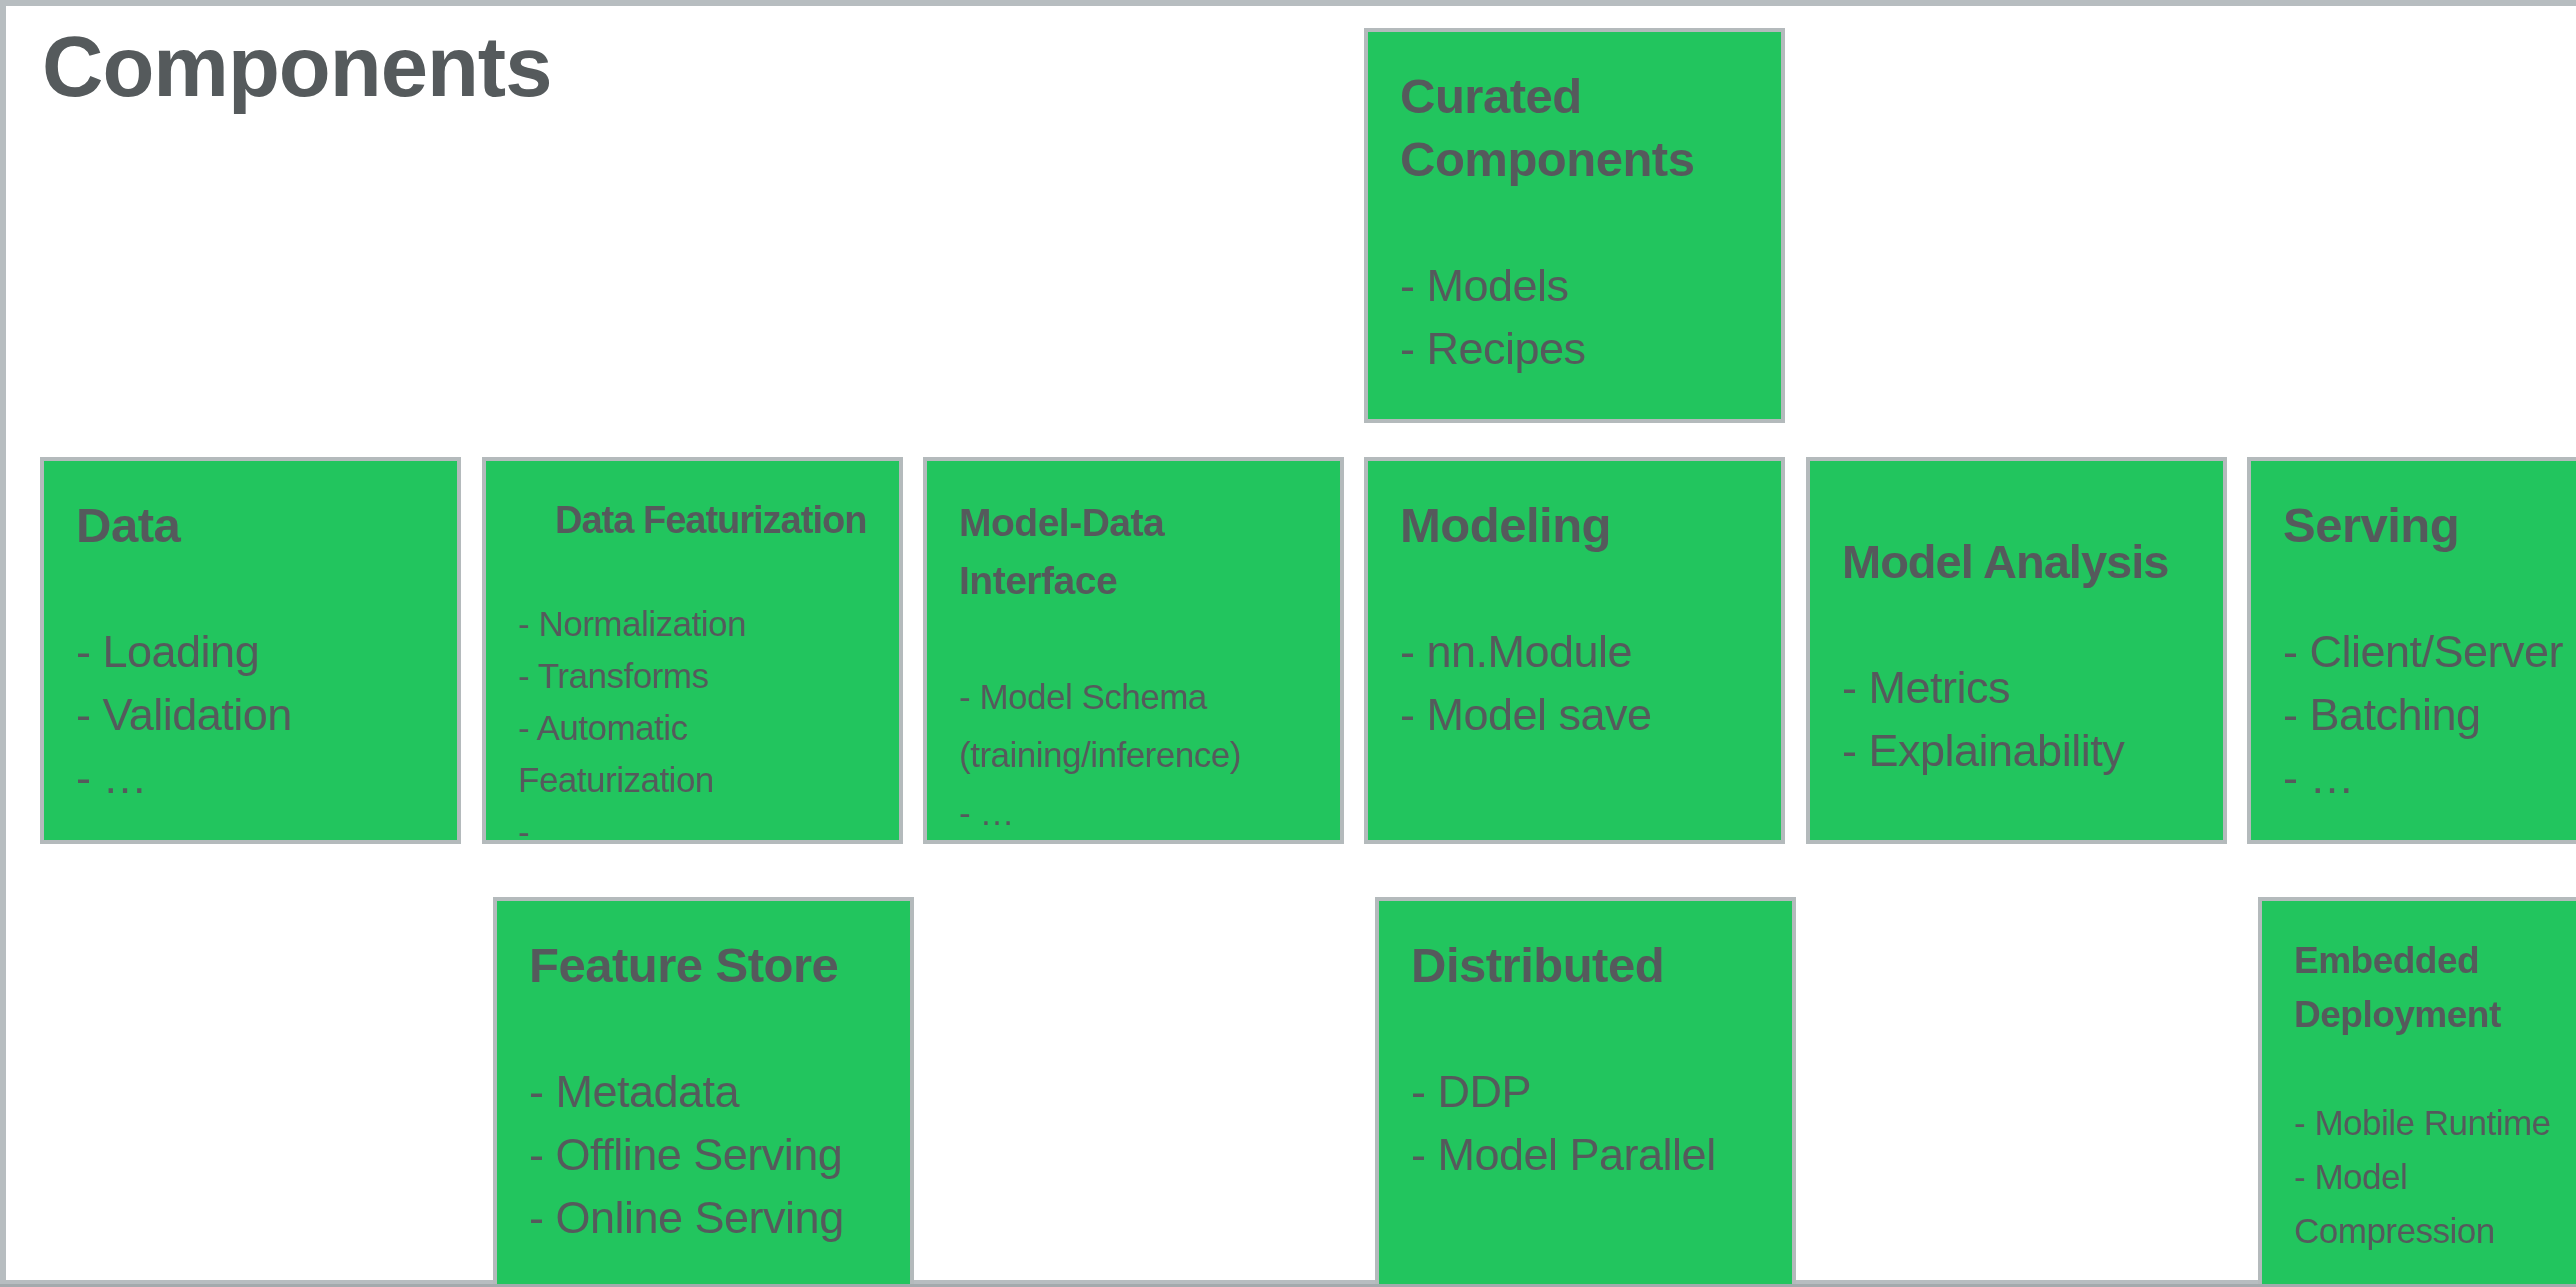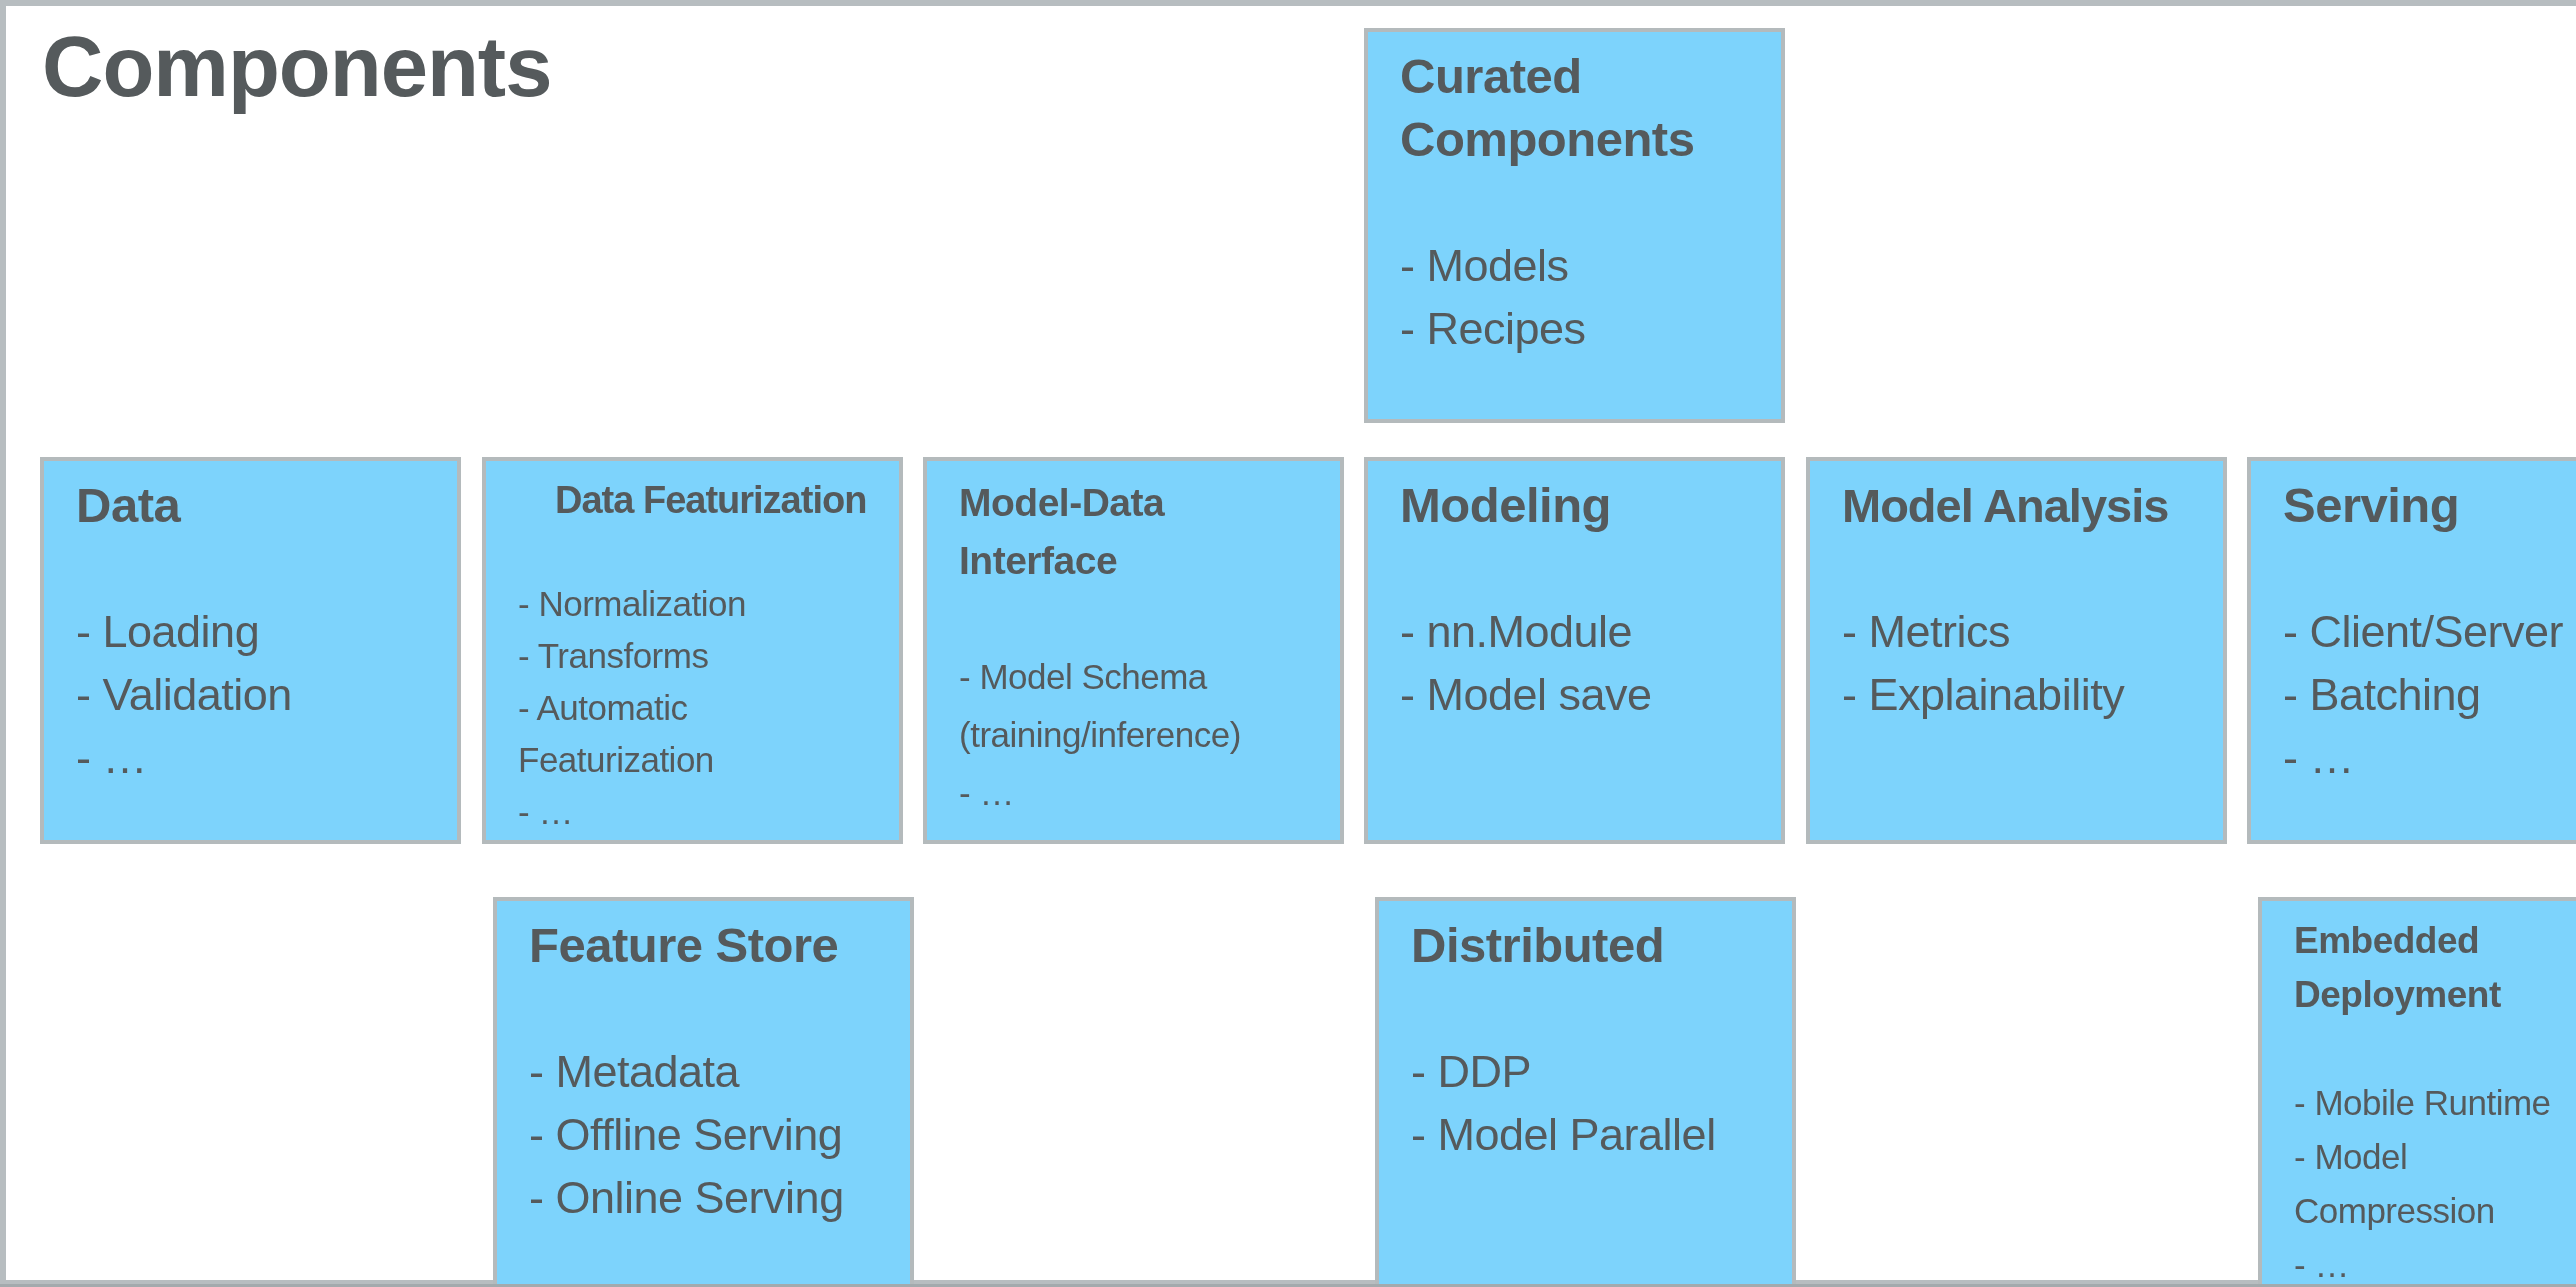--- a/index.html
+++ b/index.html
@@ -14,23 +14,23 @@
     border:6.2px solid #b7bdc0;border-right-width:10.3px;border-bottom-width:7.2px;
   }
   .bottom-edge{position:absolute;left:0;right:0;bottom:0;height:3.1px;background:#a3aaad;}
 
   .page-title{
     position:absolute;left:42px;top:15px;
     font-size:85px;font-weight:bold;line-height:103px;letter-spacing:-1px;
   }
 
   .box{
-    position:absolute;box-sizing:border-box;background:#7dd3fc;
+    position:absolute;box-sizing:border-box;background:#22c55e;
     border:4.1px solid #b4babc;
-    padding:13px 32px;overflow:hidden;
+    padding:33px 32px;overflow:hidden;
   }
   
   .c1{left:40px;  width:421px;}
   .c2{left:482px; width:421px;}
   .c3{left:923px;width:421px;}
   .c4{left:1364px;width:421px;}
   .c5{left:1806px;width:421px;}
   .c6{left:2247px;width:421px;}
   
   .r1{top:28px;  height:395px;}
@@ -42,21 +42,21 @@
     margin:0 0 var(--lh) 0;letter-spacing:-0.5px;
   }
   .items{font-size:var(--fs-b);line-height:var(--lh);letter-spacing:-0.5px;}
   .item::before{content:"- ";}
 
   .size-lg{--fs-t:49px;--fs-b:45px;--lh:63px;}
   .size-md{--fs-t:39px;--fs-b:35px;--lh:58px;}
   .size-xs{--fs-t:37px;--fs-b:35px;--lh:54px;}
   .box-data-featurization{--lh:52px;}
   .box-data-featurization .box-title{font-size:38px;white-space:nowrap;letter-spacing:-1px;margin-left:37px;}
-  .box-model-analysis .box-title{font-size:47px;white-space:nowrap;letter-spacing:-1px;}
+  .box-model-analysis .box-title{font-size:47px;white-space:nowrap;letter-spacing:-1px;margin-top:36px;}
   .box-embedded-deployment .items{padding-right:52px;}
 </style>
 </head>
 <body>
 
 <div class="frame"></div>
 
 <div class="page-title">Components</div>
 
 <div class="box c4 r1 size-lg box-curated-components">

